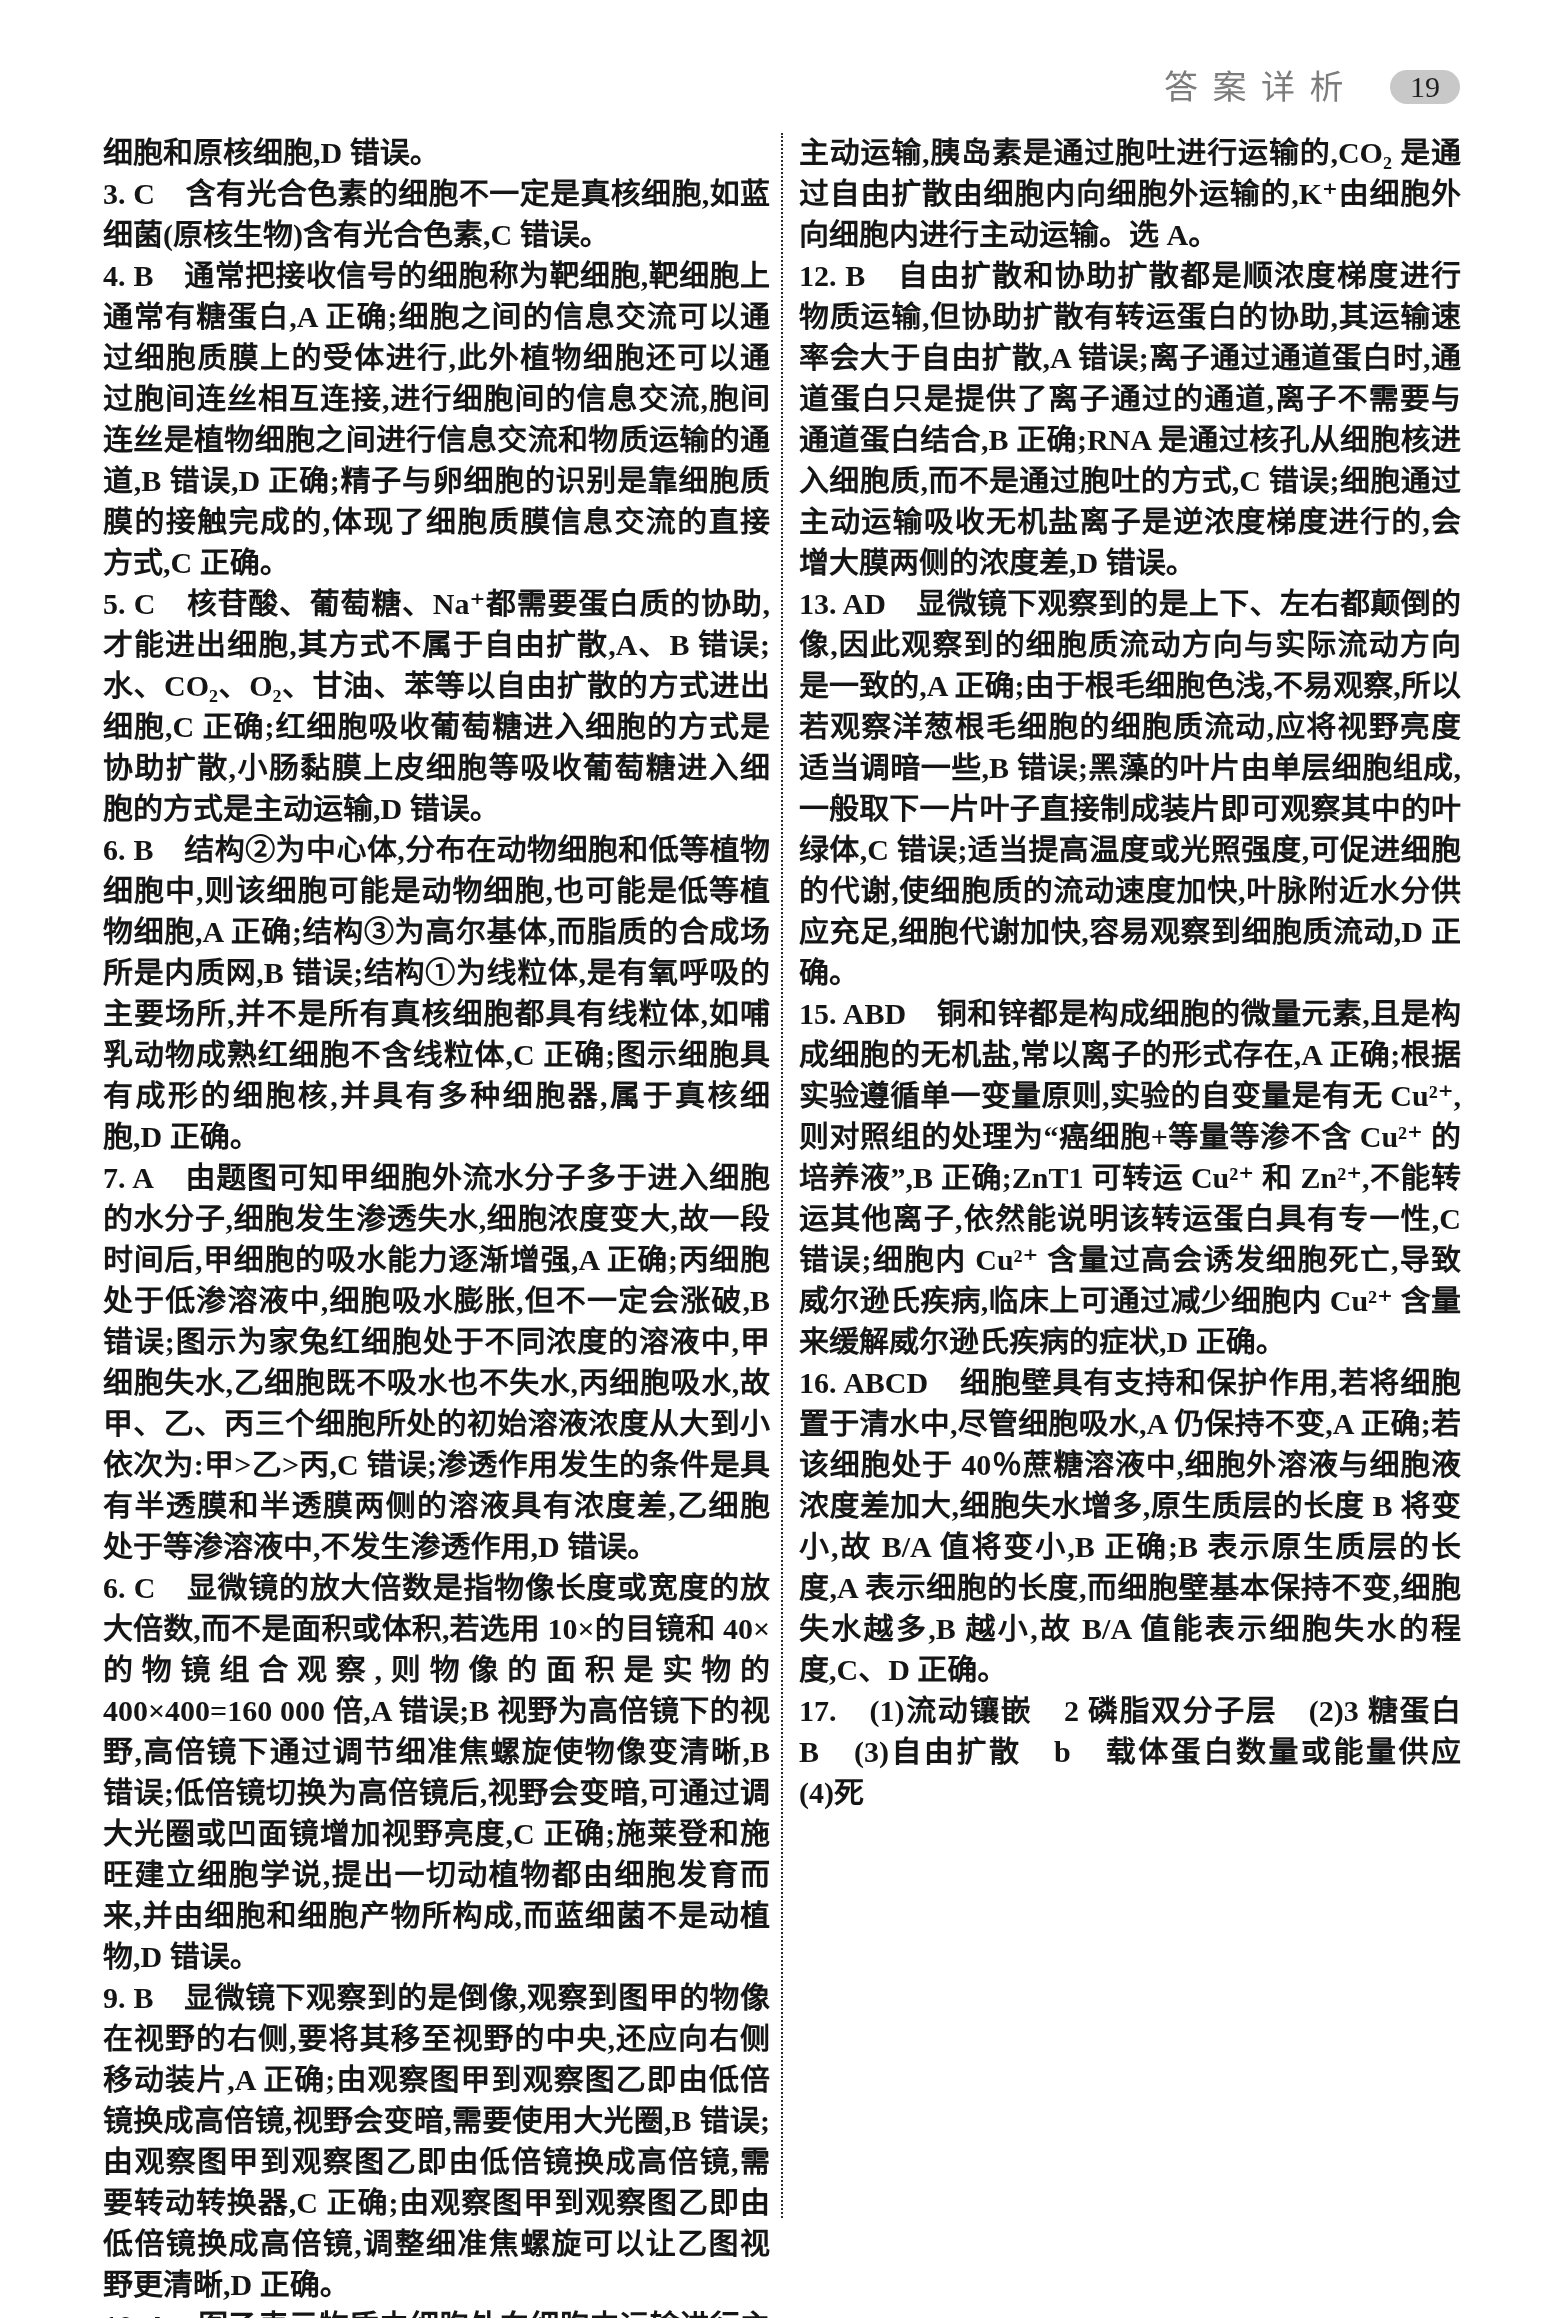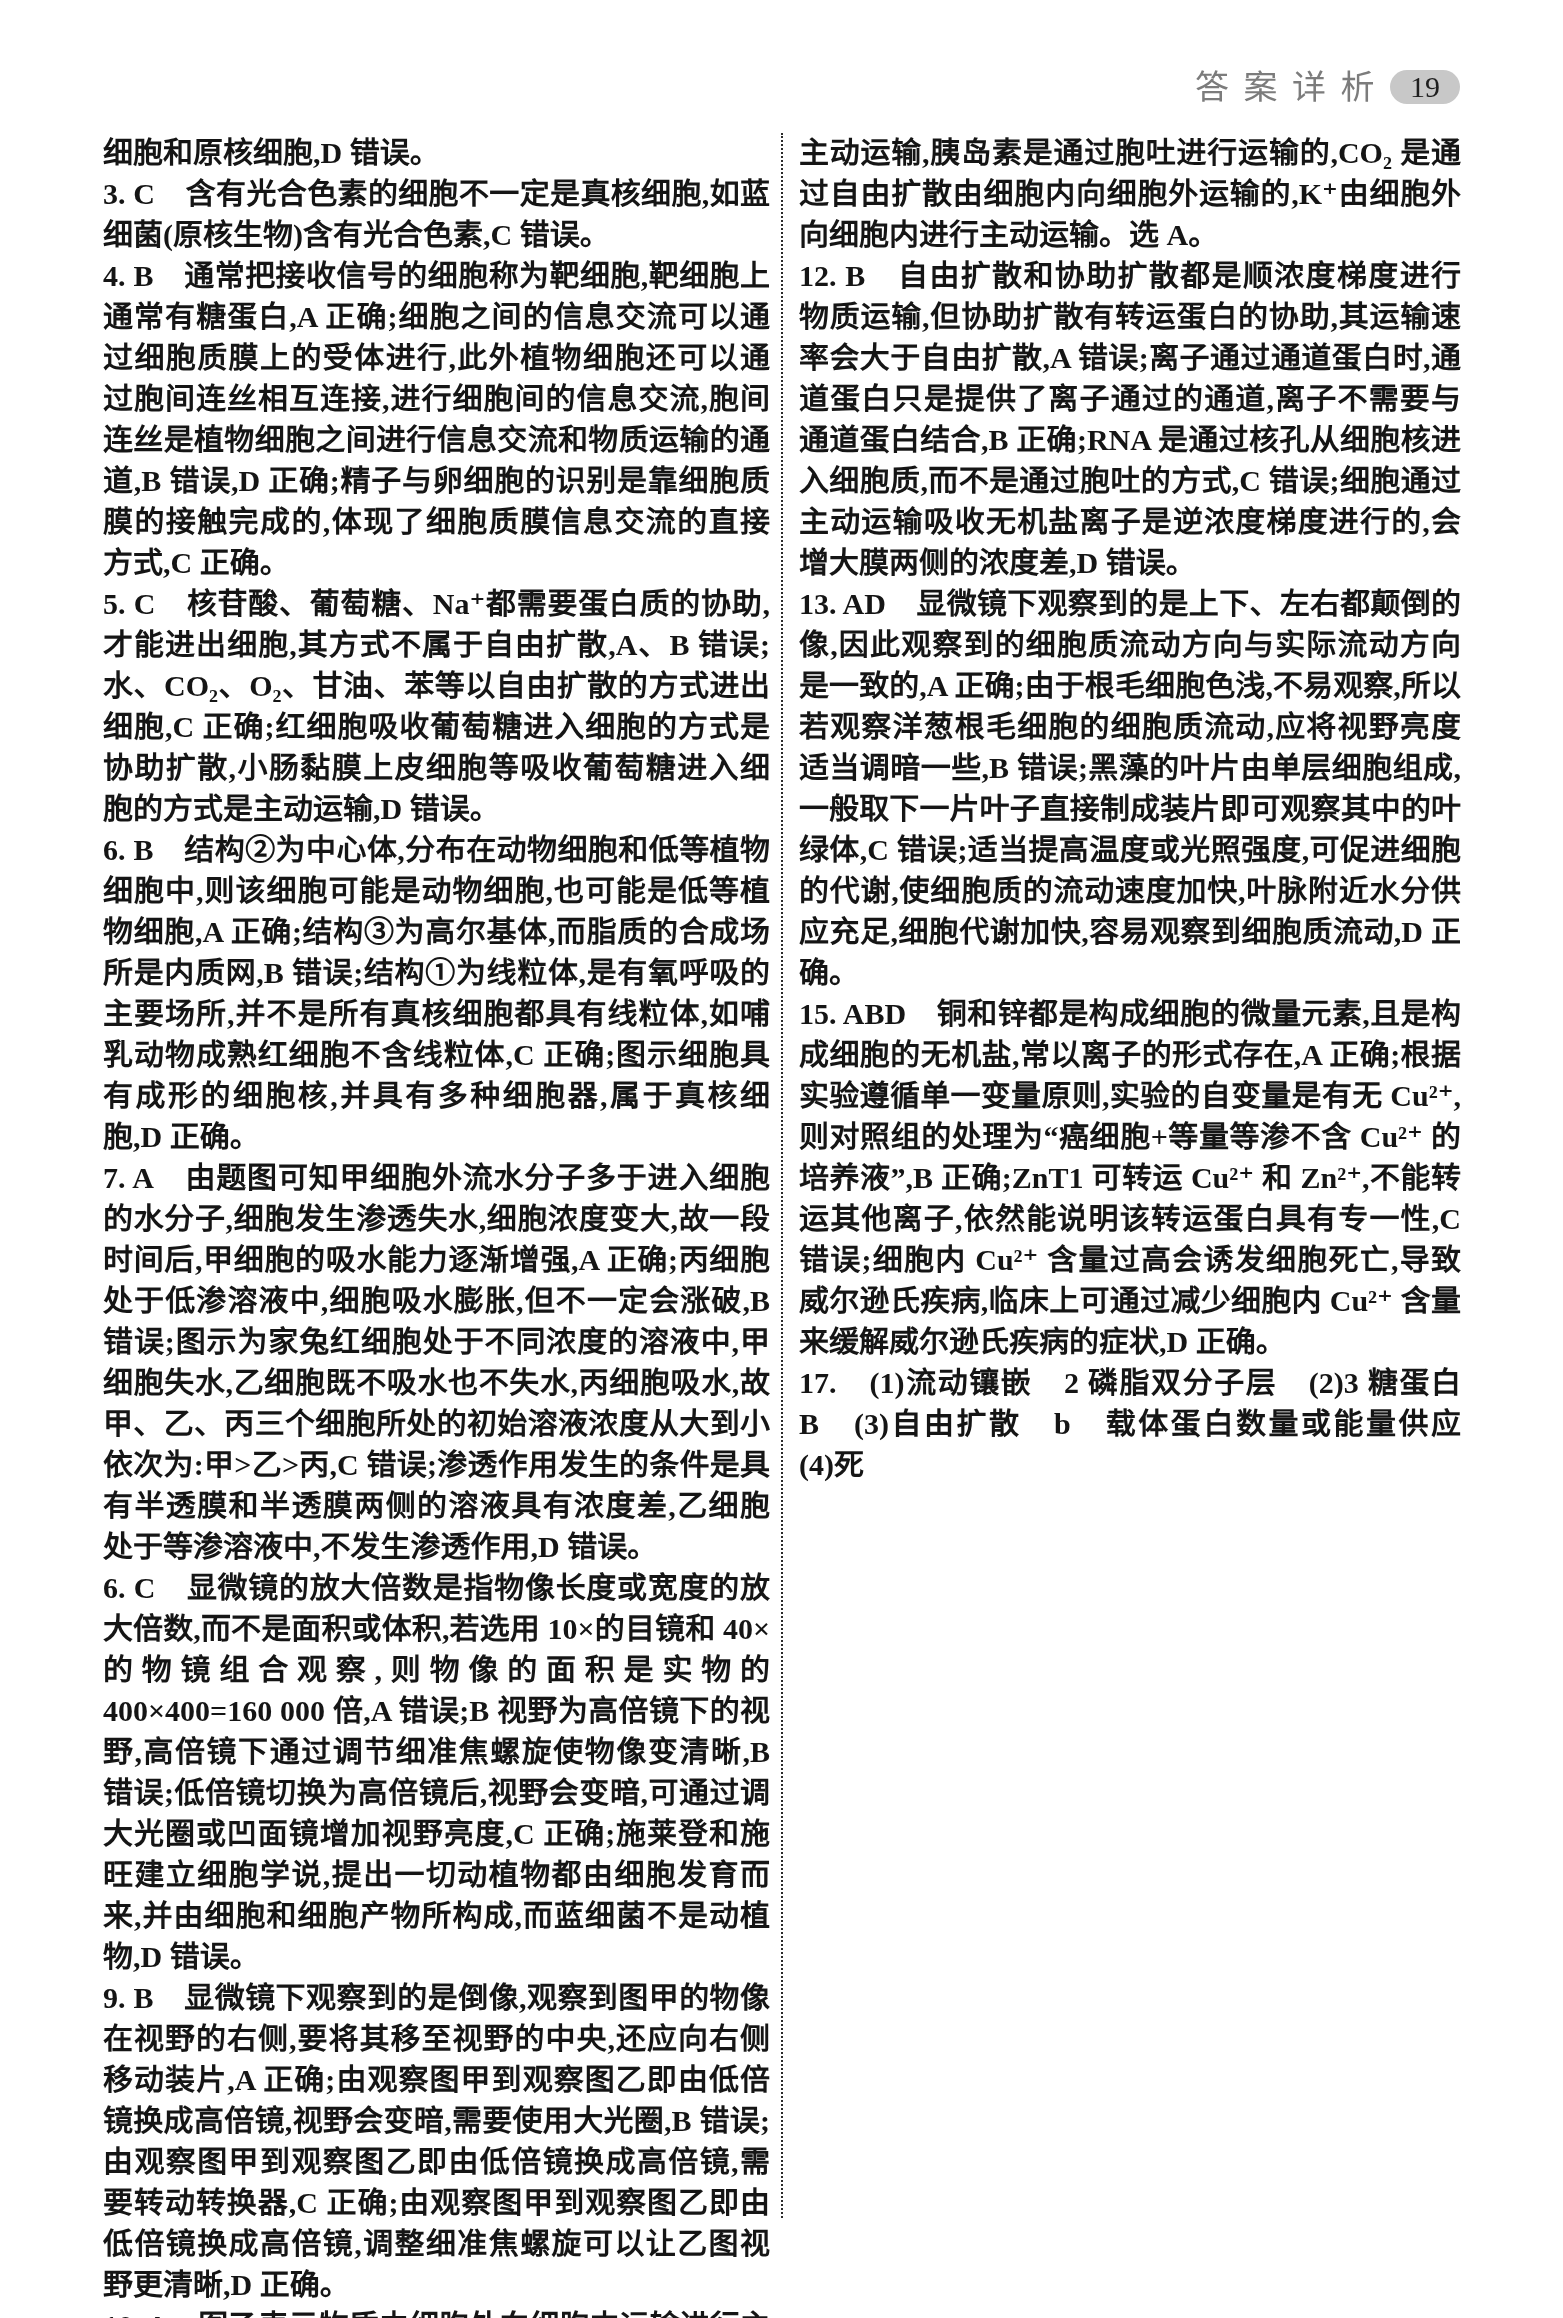--- a/index.html
+++ b/index.html
@@ -11,21 +11,21 @@
     font-family: "Liberation Serif", "DejaVu Serif", serif;
     color: var(--body-text, #151515);
     overflow: hidden;
   }
   .page-header {
     position: absolute;
     top: 70px;
     right: 104px;
     display: flex;
     align-items: center;
-    gap: 1px;
+    gap: 32px;
   }
   .header-title {
     font-family: "Liberation Sans", "DejaVu Sans", sans-serif;
     font-size: 34px;
     letter-spacing: 14.5px;
     color: var(--header-text, #7c7c7c);
     font-weight: 400;
     line-height: 1;
   }
   .page-badge {
@@ -83,16 +83,17 @@
       <p class="answer-item"><b class="answer-head">6. C</b>　<span class="answer-text">显微镜的放大倍数是指物像长度或宽度的放大倍数,而不是面积或体积,若选用 10×的目镜和 40×的物镜组合观察,则物像的面积是实物的 400×400=160 000 倍,A 错误;B 视野为高倍镜下的视野,高倍镜下通过调节细准焦螺旋使物像变清晰,B 错误;低倍镜切换为高倍镜后,视野会变暗,可通过调大光圈或凹面镜增加视野亮度,C 正确;施莱登和施旺建立细胞学说,提出一切动植物都由细胞发育而来,并由细胞和细胞产物所构成,而蓝细菌不是动植物,D 错误。</span></p>
       <p class="answer-item"><b class="answer-head">9. B</b>　<span class="answer-text">显微镜下观察到的是倒像,观察到图甲的物像在视野的右侧,要将其移至视野的中央,还应向右侧移动装片,A 正确;由观察图甲到观察图乙即由低倍镜换成高倍镜,视野会变暗,需要使用大光圈,B 错误;由观察图甲到观察图乙即由低倍镜换成高倍镜,需要转动转换器,C 正确;由观察图甲到观察图乙即由低倍镜换成高倍镜,调整细准焦螺旋可以让乙图视野更清晰,D 正确。</span></p>
       <p class="answer-item"><b class="answer-head">10. A</b>　<span class="answer-text">图乙表示物质由细胞外向细胞内运输进行主动运输。结合图甲分析可知,Na⁺由细胞内向细胞外进行</span></p>
     </section>
 
   <section class="column col-right">
       <p class="answer-item"><span class="answer-text">主动运输,胰岛素是通过胞吐进行运输的,CO₂ 是通过自由扩散由细胞内向细胞外运输的,K⁺由细胞外向细胞内进行主动运输。选 A。</span></p>
       <p class="answer-item"><b class="answer-head">12. B</b>　<span class="answer-text">自由扩散和协助扩散都是顺浓度梯度进行物质运输,但协助扩散有转运蛋白的协助,其运输速率会大于自由扩散,A 错误;离子通过通道蛋白时,通道蛋白只是提供了离子通过的通道,离子不需要与通道蛋白结合,B 正确;RNA 是通过核孔从细胞核进入细胞质,而不是通过胞吐的方式,C 错误;细胞通过主动运输吸收无机盐离子是逆浓度梯度进行的,会增大膜两侧的浓度差,D 错误。</span></p>
       <p class="answer-item"><b class="answer-head">13. AD</b>　<span class="answer-text">显微镜下观察到的是上下、左右都颠倒的像,因此观察到的细胞质流动方向与实际流动方向是一致的,A 正确;由于根毛细胞色浅,不易观察,所以若观察洋葱根毛细胞的细胞质流动,应将视野亮度适当调暗一些,B 错误;黑藻的叶片由单层细胞组成,一般取下一片叶子直接制成装片即可观察其中的叶绿体,C 错误;适当提高温度或光照强度,可促进细胞的代谢,使细胞质的流动速度加快,叶脉附近水分供应充足,细胞代谢加快,容易观察到细胞质流动,D 正确。</span></p>
       <p class="answer-item"><b class="answer-head">15. ABD</b>　<span class="answer-text">铜和锌都是构成细胞的微量元素,且是构成细胞的无机盐,常以离子的形式存在,A 正确;根据实验遵循单一变量原则,实验的自变量是有无 Cu²⁺,则对照组的处理为“癌细胞+等量等渗不含 Cu²⁺ 的培养液”,B 正确;ZnT1 可转运 Cu²⁺ 和 Zn²⁺,不能转运其他离子,依然能说明该转运蛋白具有专一性,C 错误;细胞内 Cu²⁺ 含量过高会诱发细胞死亡,导致威尔逊氏疾病,临床上可通过减少细胞内 Cu²⁺ 含量来缓解威尔逊氏疾病的症状,D 正确。</span></p>
+      <p class="answer-item"><b class="answer-head">16. ABCD</b>　<span class="answer-text">细胞壁具有支持和保护作用,若将细胞置于清水中,尽管细胞吸水,A 仍保持不变,A 正确;若该细胞处于 40％蔗糖溶液中,细胞外溶液与细胞液浓度差加大,细胞失水增多,原生质层的长度 B 将变小,故 B/A 值将变小,B 正确;B 表示原生质层的长度,A 表示细胞的长度,而细胞壁基本保持不变,细胞失水越多,B 越小,故 B/A 值能表示细胞失水的程度,C、D 正确。</span></p>
       <p class="answer-item"><b class="answer-head">17.</b>　<span class="answer-text">(1)流动镶嵌　2 磷脂双分子层　(2)3 糖蛋白　B　(3)自由扩散　b　载体蛋白数量或能量供应　(4)死</span></p>
     </section>
 </div>
 
 
 </body></html>

